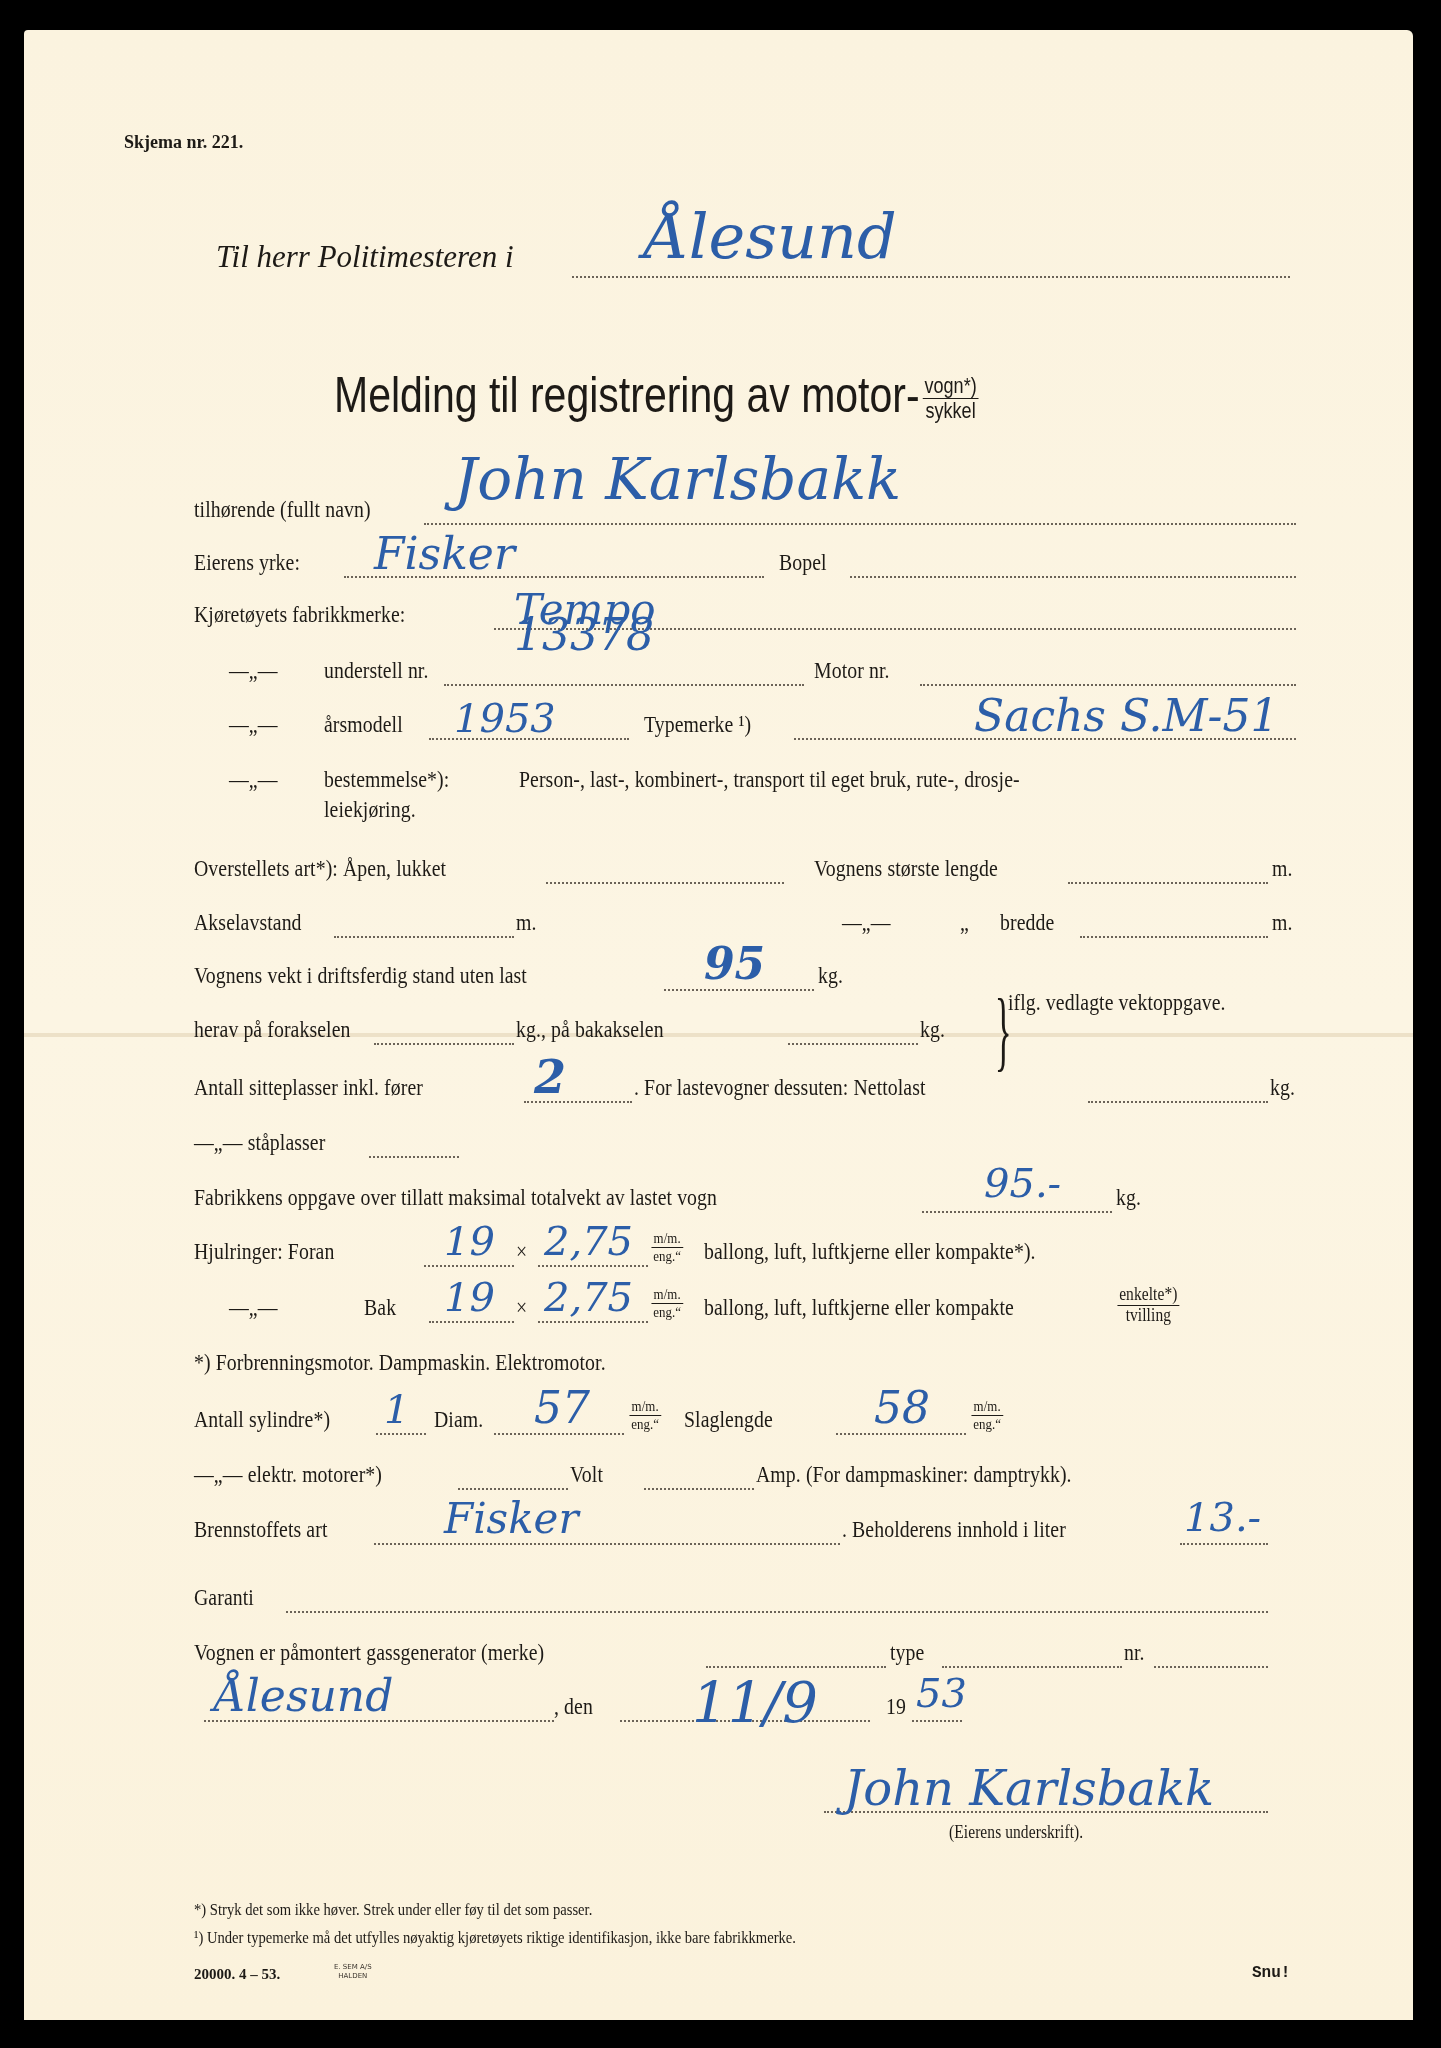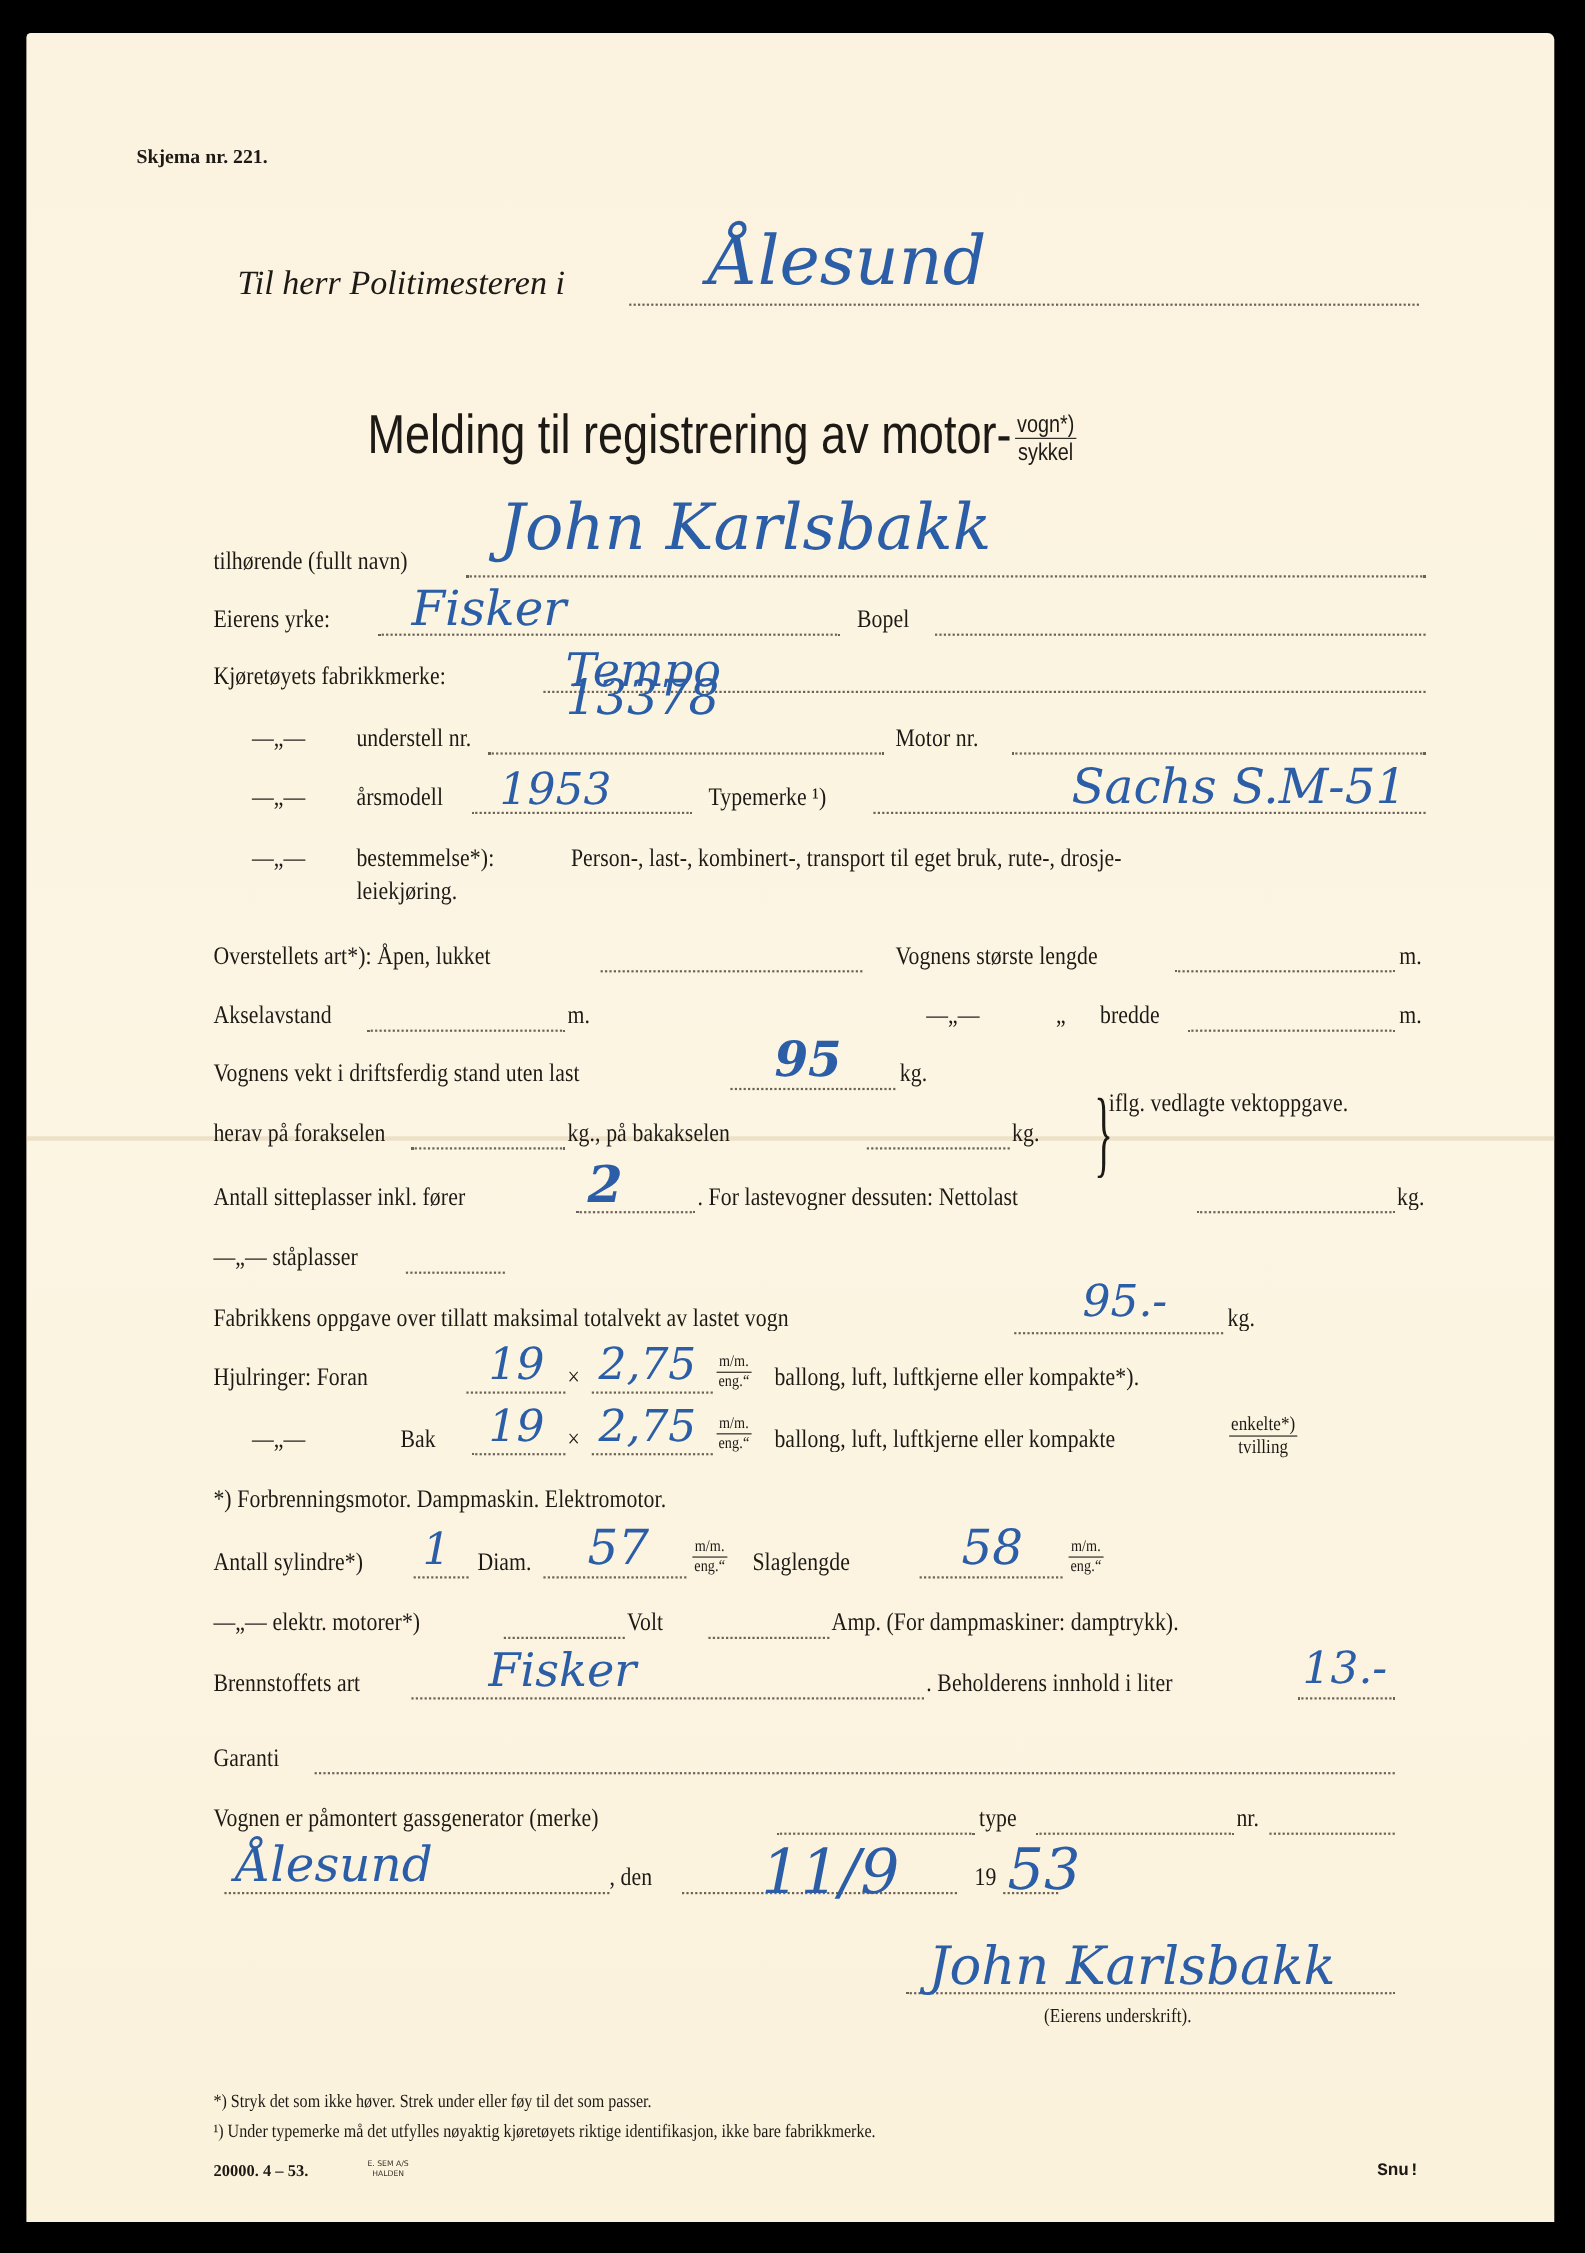--- a/index.html
+++ b/index.html
@@ -176,21 +176,21 @@
   <div class="t" style="left:1100px;top:1610px">nr.</div>
   <div class="dot" style="left:1130px;top:1636px;width:114px"></div>
 
   <div class="dot" style="left:180px;top:1690px;width:350px"></div>
   <div class="hw" style="left:190px;top:1640px;font-size:44px">Ålesund</div>
   <div class="t" style="left:530px;top:1664px">, den</div>
   <div class="dot" style="left:596px;top:1690px;width:250px"></div>
   <div class="hw" style="left:668px;top:1640px;font-size:56px">11/9</div>
   <div class="t" style="left:862px;top:1664px">19</div>
   <div class="dot" style="left:888px;top:1690px;width:50px"></div>
-  <div class="hw" style="left:892px;top:1640px;font-size:52px">53</div>
+  <div class="hw" style="left:892px;top:1640px;font-size:40px">53</div>
 
   <div class="dot" style="left:800px;top:1781px;width:444px"></div>
   <div class="hw" style="left:820px;top:1730px;font-size:48px">John Karlsbakk</div>
   <div class="t small" style="left:925px;top:1792px">(Eierens underskrift).</div>
 
   <div class="foot" style="left:170px;top:1870px;transform:scaleX(.86);transform-origin:left">*)  Stryk det som ikke høver.  Strek under eller føy til det som passer.</div>
   <div class="foot" style="left:170px;top:1898px;transform:scaleX(.86);transform-origin:left">¹)  Under typemerke må det utfylles nøyaktig kjøretøyets riktige identifikasjon, ikke bare fabrikkmerke.</div>
 
   <div class="foot" style="left:170px;top:1936px;font-size:15px;font-weight:bold">20000.  4 – 53.</div>
   <div style="position:absolute;left:310px;top:1933px;font-family:'DejaVu Sans',sans-serif;font-size:7px;color:#3a342c;text-align:center;line-height:1.3">

